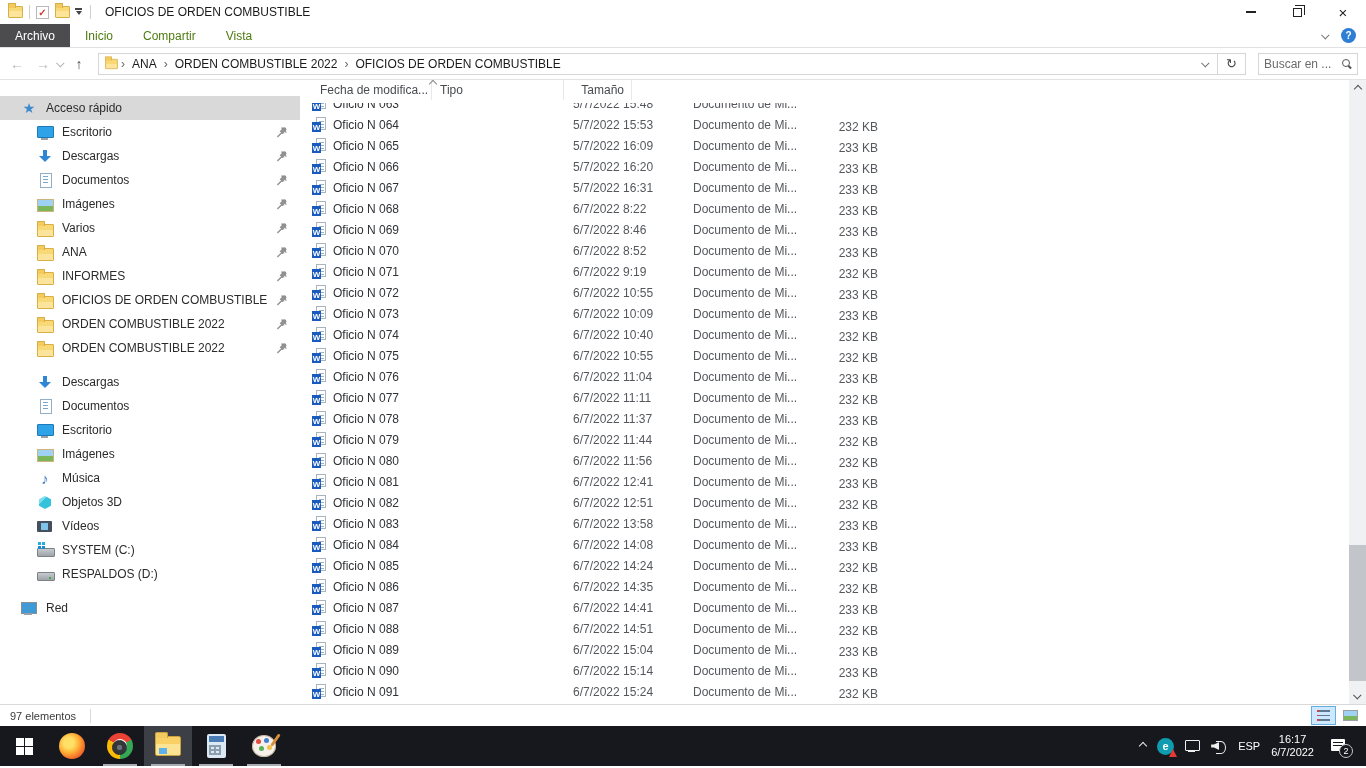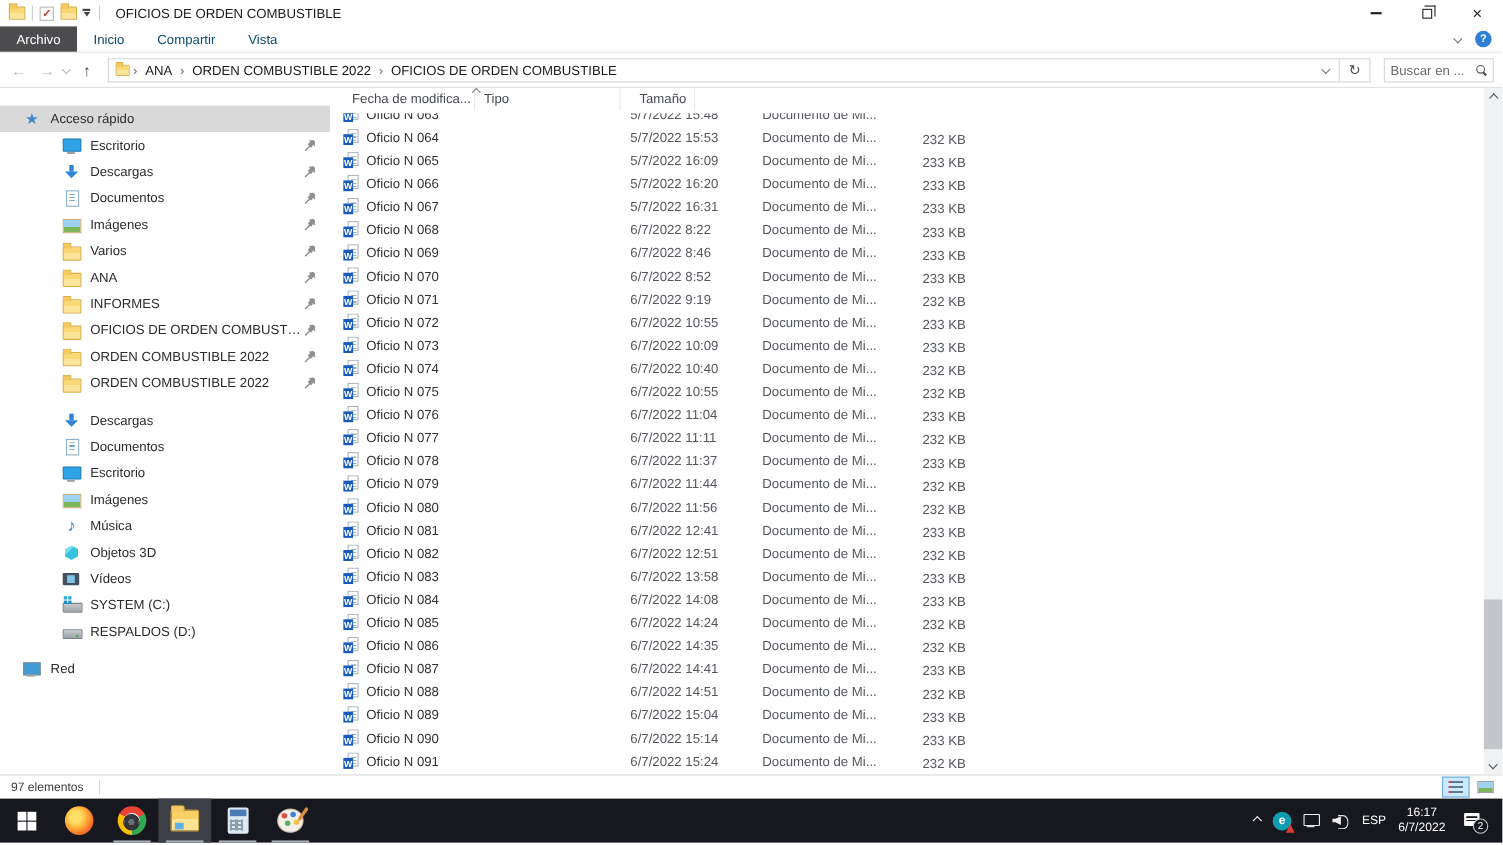--- a/index.html
+++ b/index.html
@@ -20,21 +20,21 @@
   .tb-title{font-size:12px;color:#1a1a1a;margin-left:8px;white-space:nowrap;}
   .win-controls{margin-left:auto;display:flex;height:24px;}
   .win-btn{width:46px;height:24px;display:flex;align-items:center;justify-content:center;color:#222;}
   .glyph-min{width:10px;height:1.5px;background:#222;}
   .glyph-restore{width:9px;height:9px;border:1.2px solid #222;position:relative;background:#fff;}
   .glyph-restore::before{content:"";position:absolute;left:1.5px;top:-3.5px;width:9px;height:9px;border:1.2px solid #222;border-left:none;border-bottom:none;}
   .glyph-close{font-size:15px;line-height:15px;color:#222;}
 
   
   .ribbon{height:24px;display:flex;align-items:stretch;background:#fff;border-bottom:1px solid #e1e1e1;}
-  .tab{padding:0 15px;font-size:12px;color:#0c4a6e;display:flex;align-items:center;}
+  .tab{padding:0 15px;font-size:12px;color:#4d7c0f;display:flex;align-items:center;}
   .tab.active{background:#4c4c4e;color:#fff;}
   .ribbon-right{margin-left:auto;display:flex;align-items:center;gap:12px;padding-right:10px;}
   .chev{display:inline-block;width:6px;height:6px;border-left:1.5px solid #777;border-bottom:1.5px solid #777;}
   .chev.down{transform:rotate(-45deg) translateY(-1px);}
   .chev.up{transform:rotate(135deg);}
   .help-btn{width:15px;height:15px;border-radius:50%;background:#2e7fd4;color:#fff;font-size:10px;font-weight:bold;display:flex;align-items:center;justify-content:center;}
   .help-btn::after{content:"?";}
 
   
   .addressbar{height:32px;display:flex;align-items:center;background:#fff;border-bottom:1px solid #e3e3e3;padding:0 8px 0 6px;gap:4px;}
@@ -50,21 +50,21 @@
   .search-text{font-size:12px;color:#6b6b6b;flex:1;white-space:nowrap;overflow:hidden;}
   .mag{width:10px;height:10px;position:relative;flex:0 0 10px;}
   .mag::before{content:"";position:absolute;left:0;top:0;width:6px;height:6px;border:1.5px solid #555;border-radius:50%;}
   .mag::after{content:"";position:absolute;left:6.5px;top:6.5px;width:4px;height:1.5px;background:#555;transform:rotate(45deg);transform-origin:0 0;}
 
   
   .main{display:flex;height:624px;}
 
   
   .sidebar{width:300px;overflow:hidden;padding-top:16px;flex:0 0 300px;}
-  .side-row{height:24px;display:flex;align-items:center;font-size:12px;color:#2b2b2b;padding-left:56px;white-space:nowrap;}
+  .side-row{height:24px;display:flex;align-items:center;font-size:12px;color:#2b2b2b;padding-left:36px;white-space:nowrap;}
   .side-row.header{padding-left:20px;}
   .side-row.selected{background:#d9d9d9;}
   .side-gap{height:10px;}
   .slabel{overflow:hidden;text-overflow:ellipsis;}
   .pin{margin-left:auto;margin-right:12px;width:12px;height:12px;flex:0 0 12px;}
   .sicon{width:18px;height:16px;margin-right:8px;position:relative;flex:0 0 18px;display:flex;align-items:center;justify-content:center;}
 
   .icon-quick-access-star::after{content:"\2605";color:#3f8acc;font-size:14px;}
   .icon-desktop::before{content:"";position:absolute;left:1px;top:2px;width:15px;height:10px;background:#2fa3e8;border:1px solid #1d7ab8;border-radius:1px;}
   .icon-desktop::after{content:"";position:absolute;left:5px;bottom:0;width:7px;height:2px;background:#9aa0a6;}

